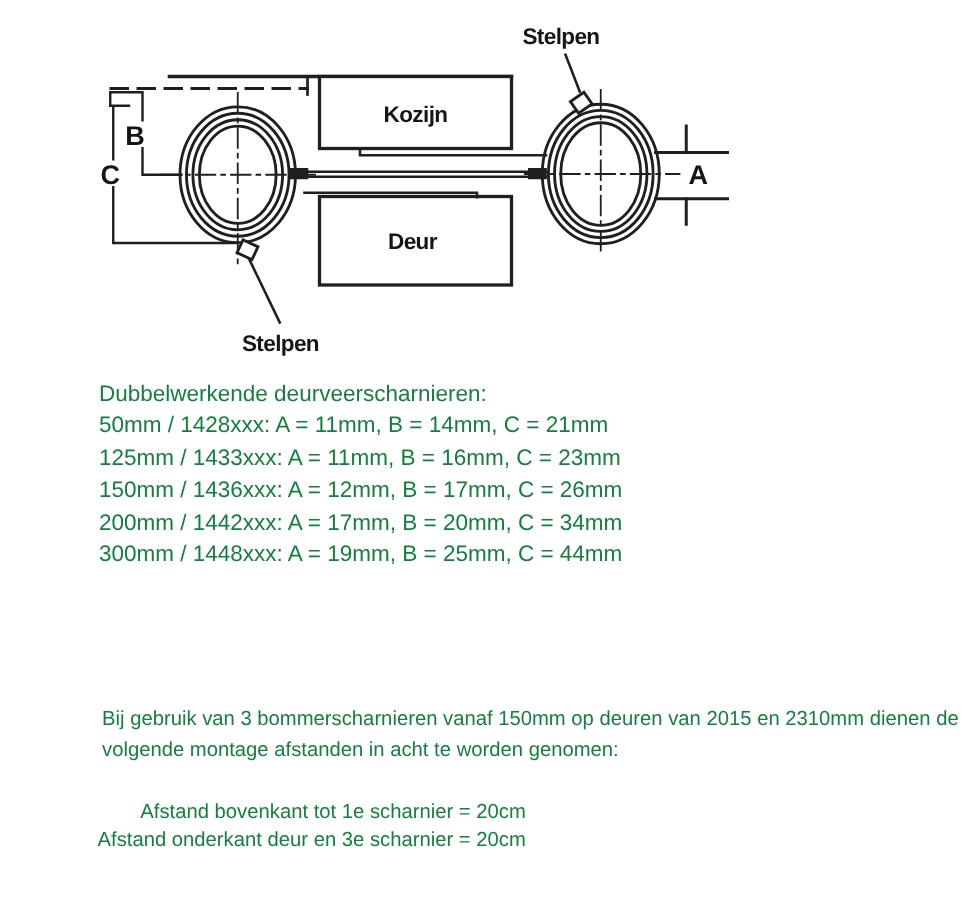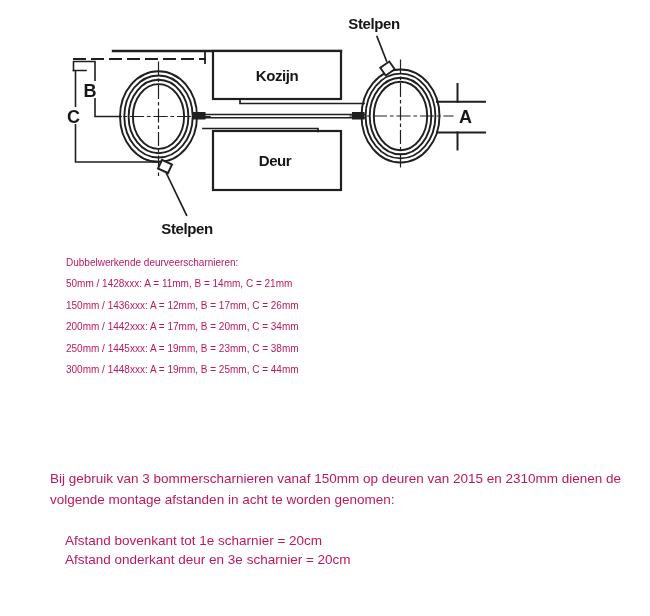--- a/index.html
+++ b/index.html
@@ -1,26 +1,26 @@
 <!DOCTYPE html>
 <html><head>
 <meta charset="utf-8">
 <style>
   html,body{margin:0;padding:0;background:#fff;}
   .page{
     position:relative;width:650px;height:616px;background:#ffffff;
-    font-family:"Liberation Sans", sans-serif;color:#be185d;overflow:hidden;
+    font-family:"Liberation Sans", sans-serif;color:#15803d;overflow:hidden;
   }
   .diagram{position:absolute;left:0;top:0;}
   .lbl{font-family:"Liberation Sans",sans-serif;font-weight:bold;font-size:15px;letter-spacing:-0.4px;fill:#161616;}
   .dim{font-family:"Liberation Sans",sans-serif;font-weight:bold;font-size:18px;fill:#161616;}
   .textline{white-space:pre;}
-  .specs{position:absolute;left:66px;top:252px;font-size:10px;line-height:21.4px;}
-  .note{position:absolute;left:50px;top:469px;font-size:13.5px;line-height:20.5px;}
-  .mounting{position:absolute;left:65px;top:531px;font-size:13.5px;line-height:19.4px;}
+  .specs{position:absolute;left:66px;top:252px;font-size:15px;line-height:21.4px;}
+  .note{position:absolute;left:68px;top:469px;font-size:13.5px;line-height:20.5px;}
+  .mounting{position:absolute;left:65px;top:531px;font-size:13.5px;line-height:19.4px;text-align:right;}
 </style>
 </head>
 <body>
 
 <div class="page">
 
   <svg class="diagram" width="650" height="246" viewBox="0 0 650 246">
 
     <g stroke="#1f1f1f" fill="none" stroke-linecap="square">
 
@@ -90,23 +90,23 @@
     <text class="lbl" x="277" y="81" text-anchor="middle">Kozijn</text>
     <text class="lbl" x="275" y="166" text-anchor="middle">Deur</text>
     <text class="dim" x="465.5" y="122.5" text-anchor="middle">A</text>
     <text class="dim" x="90" y="96.5" text-anchor="middle">B</text>
     <text class="dim" x="73.5" y="122.5" text-anchor="middle">C</text>
   </svg>
 
   <div class="specs">
     <div class="textline">Dubbelwerkende deurveerscharnieren:</div>
     <div class="textline">50mm / 1428xxx: A = 11mm, B = 14mm, C = 21mm</div>
+    <div class="textline">125mm / 1433xxx: A = 11mm, B = 16mm, C = 23mm</div>
     <div class="textline">150mm / 1436xxx: A = 12mm, B = 17mm, C = 26mm</div>
     <div class="textline">200mm / 1442xxx: A = 17mm, B = 20mm, C = 34mm</div>
-    <div class="textline">250mm / 1445xxx: A = 19mm, B = 23mm, C = 38mm</div>
     <div class="textline">300mm / 1448xxx: A = 19mm, B = 25mm, C = 44mm</div>
   </div>
 
   <div class="note">
     <div class="textline">Bij gebruik van 3 bommerscharnieren vanaf 150mm op deuren van 2015 en 2310mm dienen de</div>
     <div class="textline">volgende montage afstanden in acht te worden genomen:</div>
   </div>
 
   <div class="mounting">
     <div class="textline">Afstand bovenkant tot 1e scharnier = 20cm</div>

